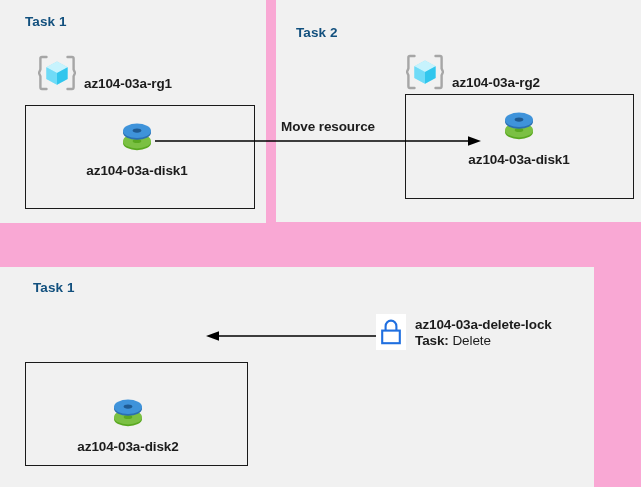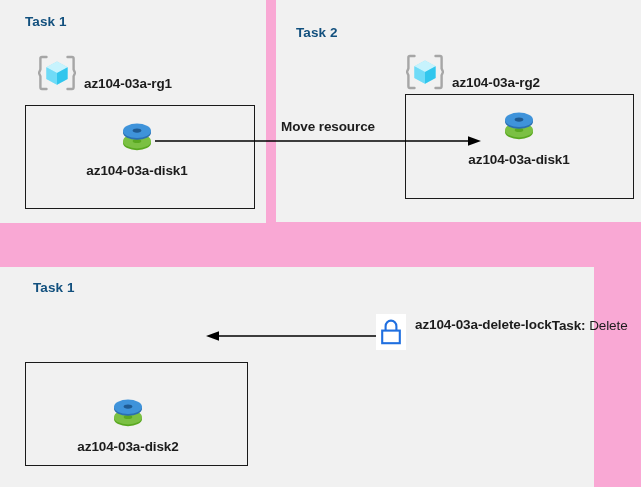--- a/index.html
+++ b/index.html
@@ -102,21 +102,21 @@
     gap: 9px;
     white-space: nowrap;
   }
   .lock-icon-wrap {
     width: 30px; height: 36px;
     background: #ffffff;
     display: flex; align-items: center; justify-content: center;
     flex: 0 0 auto;
   }
   .lock-icon { width: 24px; height: 28px; display: block; }
-  .lock-texts { display: flex; flex-direction: row; padding-top: 3px; }
+  .lock-texts { display: flex; flex-direction: column; padding-top: 3px; }
   .lock-name {
     font-size: 13.5px;
     font-weight: bold;
     color: #1c1c1c;
     letter-spacing: -0.1px;
   }
   .lock-type-line {
     font-size: 13.5px;
     color: #1c1c1c;
     margin-top: 1px;

